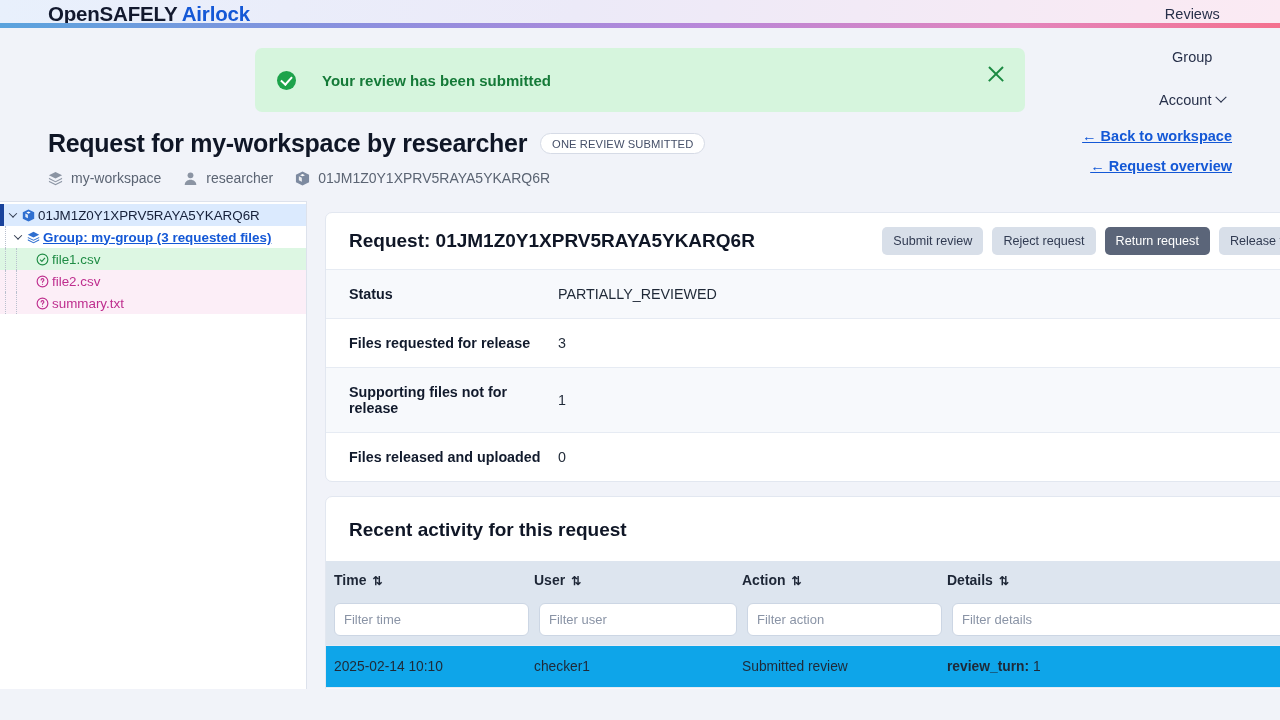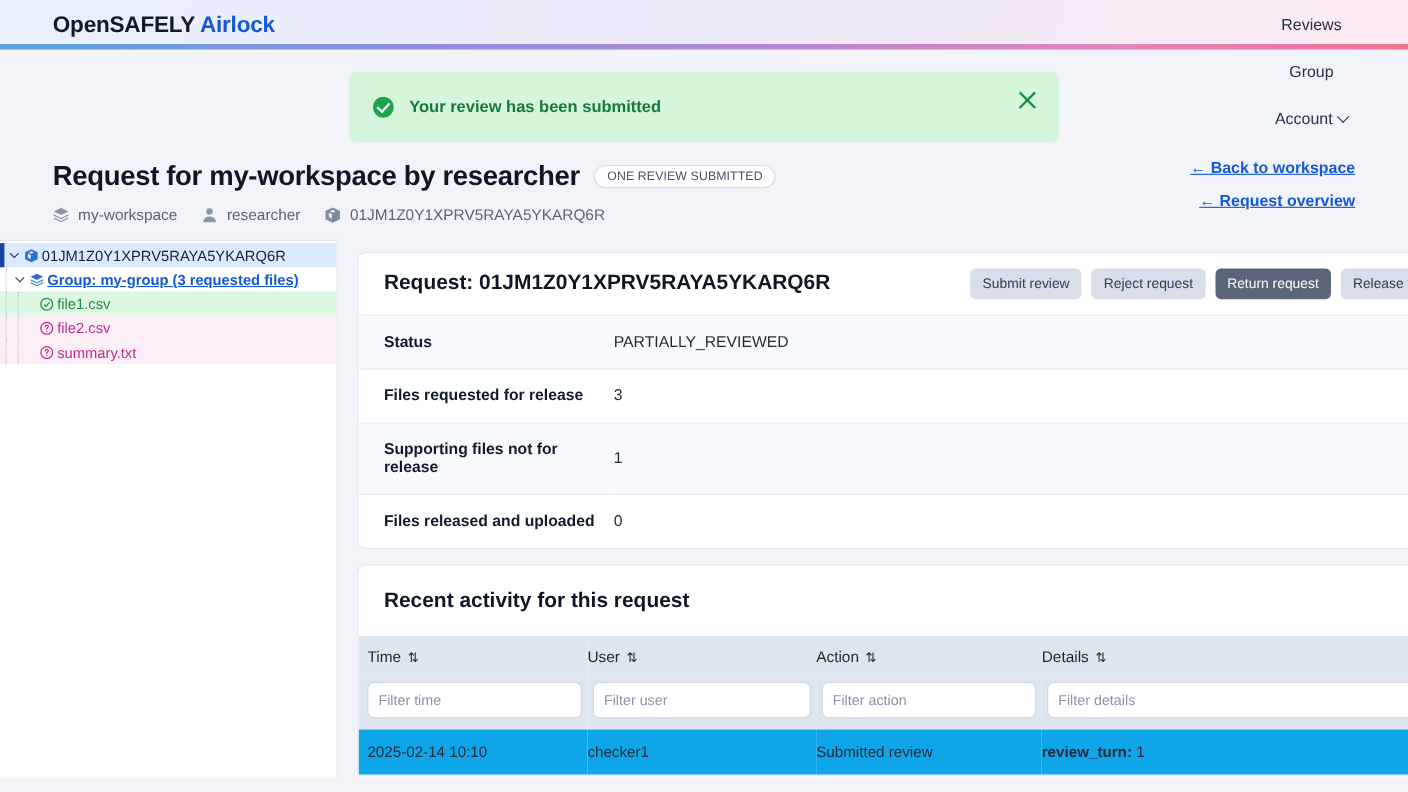--- a/index.html
+++ b/index.html
@@ -8,21 +8,21 @@
     width: 1280px; height: 720px;
     overflow: hidden;
     font-family: "Liberation Sans", sans-serif;
     background: #f1f3f9;
     color: #1f2937;
   }
 
   
   .site-header {
     position: relative;
-    height: 45px;
+    height: 28px;
     background: linear-gradient(100deg, #e8f0fc 0%, #eceaf8 45%, #fbeaf3 100%);
     display: flex;
     align-items: center;
     padding: 0 40px 0 48px;
   }
   .site-header::after {
     content: "";
     position: absolute;
     left: 0; right: 0; bottom: 0;
     height: 5px;
@@ -62,27 +62,27 @@
   }
 
   
   .alert-wrap {
     padding: 20px 0 0 0;
     display: flex;
     justify-content: center;
   }
   .alert {
     position: relative;
-    width: 646px;
+    width: 770px;
     background: #d6f5dd;
     border-radius: 7px;
     padding: 19px 22px 19px 22px;
     display: flex;
     align-items: center;
-    gap: 14px;
+    gap: 26px;
     min-height: 64px;
   }
   .alert-check {
     width: 19px; height: 19px;
     border-radius: 50%;
     background: #1da34b;
     position: relative;
     flex: none;
   }
   .alert-check::after {
@@ -288,21 +288,21 @@
     font-weight: bold;
     color: #0f1626;
     padding: 22px 23px 20px 23px;
   }
 
   .act-table { width: 100%; border-collapse: collapse; table-layout: fixed; }
   .act-table th {
     background: #dde5ef;
     text-align: left;
     font-size: 14px;
-    font-weight: normal;
+    font-weight: bold;
     color: #1d2636;
     padding: 11px 8px 11px 0;
     white-space: nowrap;
   }
   .act-table th:first-child { padding-left: 8px; }
   .sort-ico { margin-left: 6px; font-size: 12px; color: #1d2636; cursor: pointer; }
   .filter-row td { background: #dde5ef; padding: 4px 5px 9px 5px; }
   .filter-row td:first-child { padding-left: 8px; }
   .filter-input {
     width: 100%;

